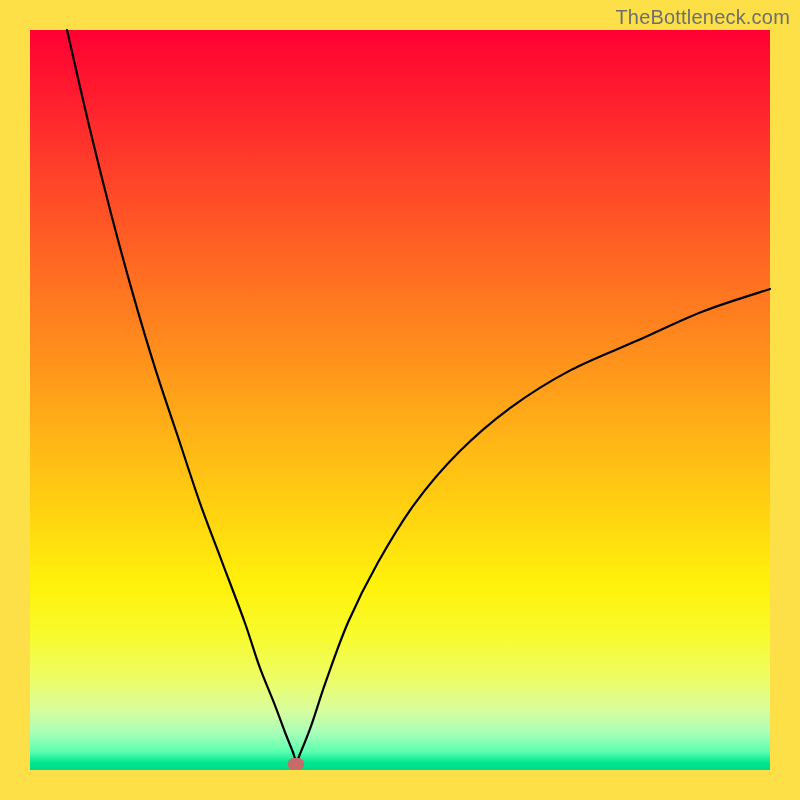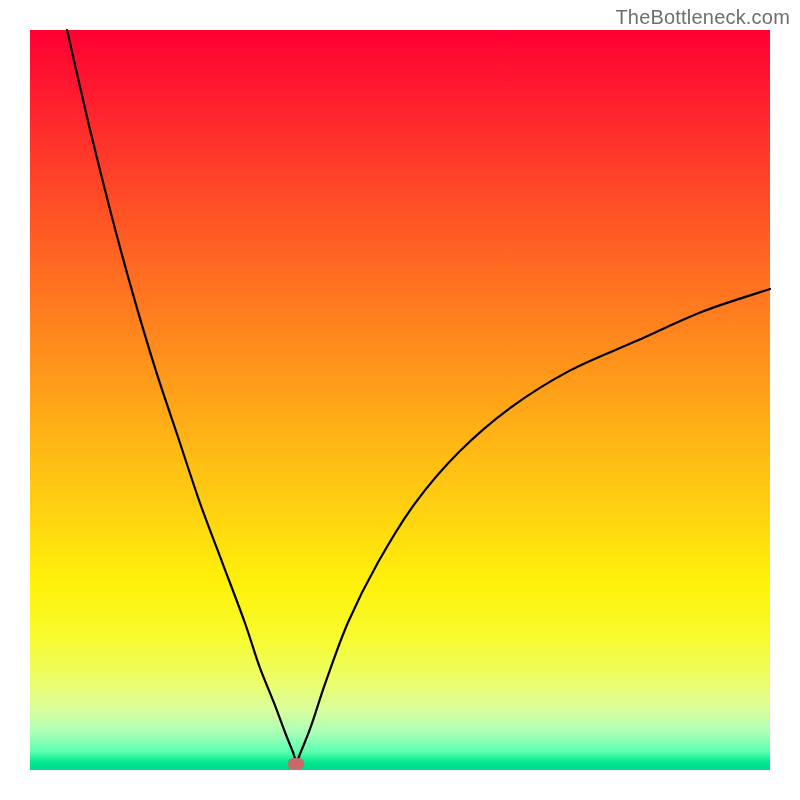--- a/index.html
+++ b/index.html
@@ -8,21 +8,21 @@
     width: 800px;
     height: 800px;
     background: #000;
     overflow: hidden;
     font-family: Arial, Helvetica, sans-serif;
   }
   .stage {
     position: relative;
     width: 800px;
     height: 800px;
-    background: #ffffff;
+    background: #fde047;
   }
   .plot-area {
     position: absolute;
     left: 30px;
     top: 30px;
     width: 740px;
     height: 740px;
     background: linear-gradient(to bottom,
       #ff0033 0%,
       #ff1a2f 8%,

